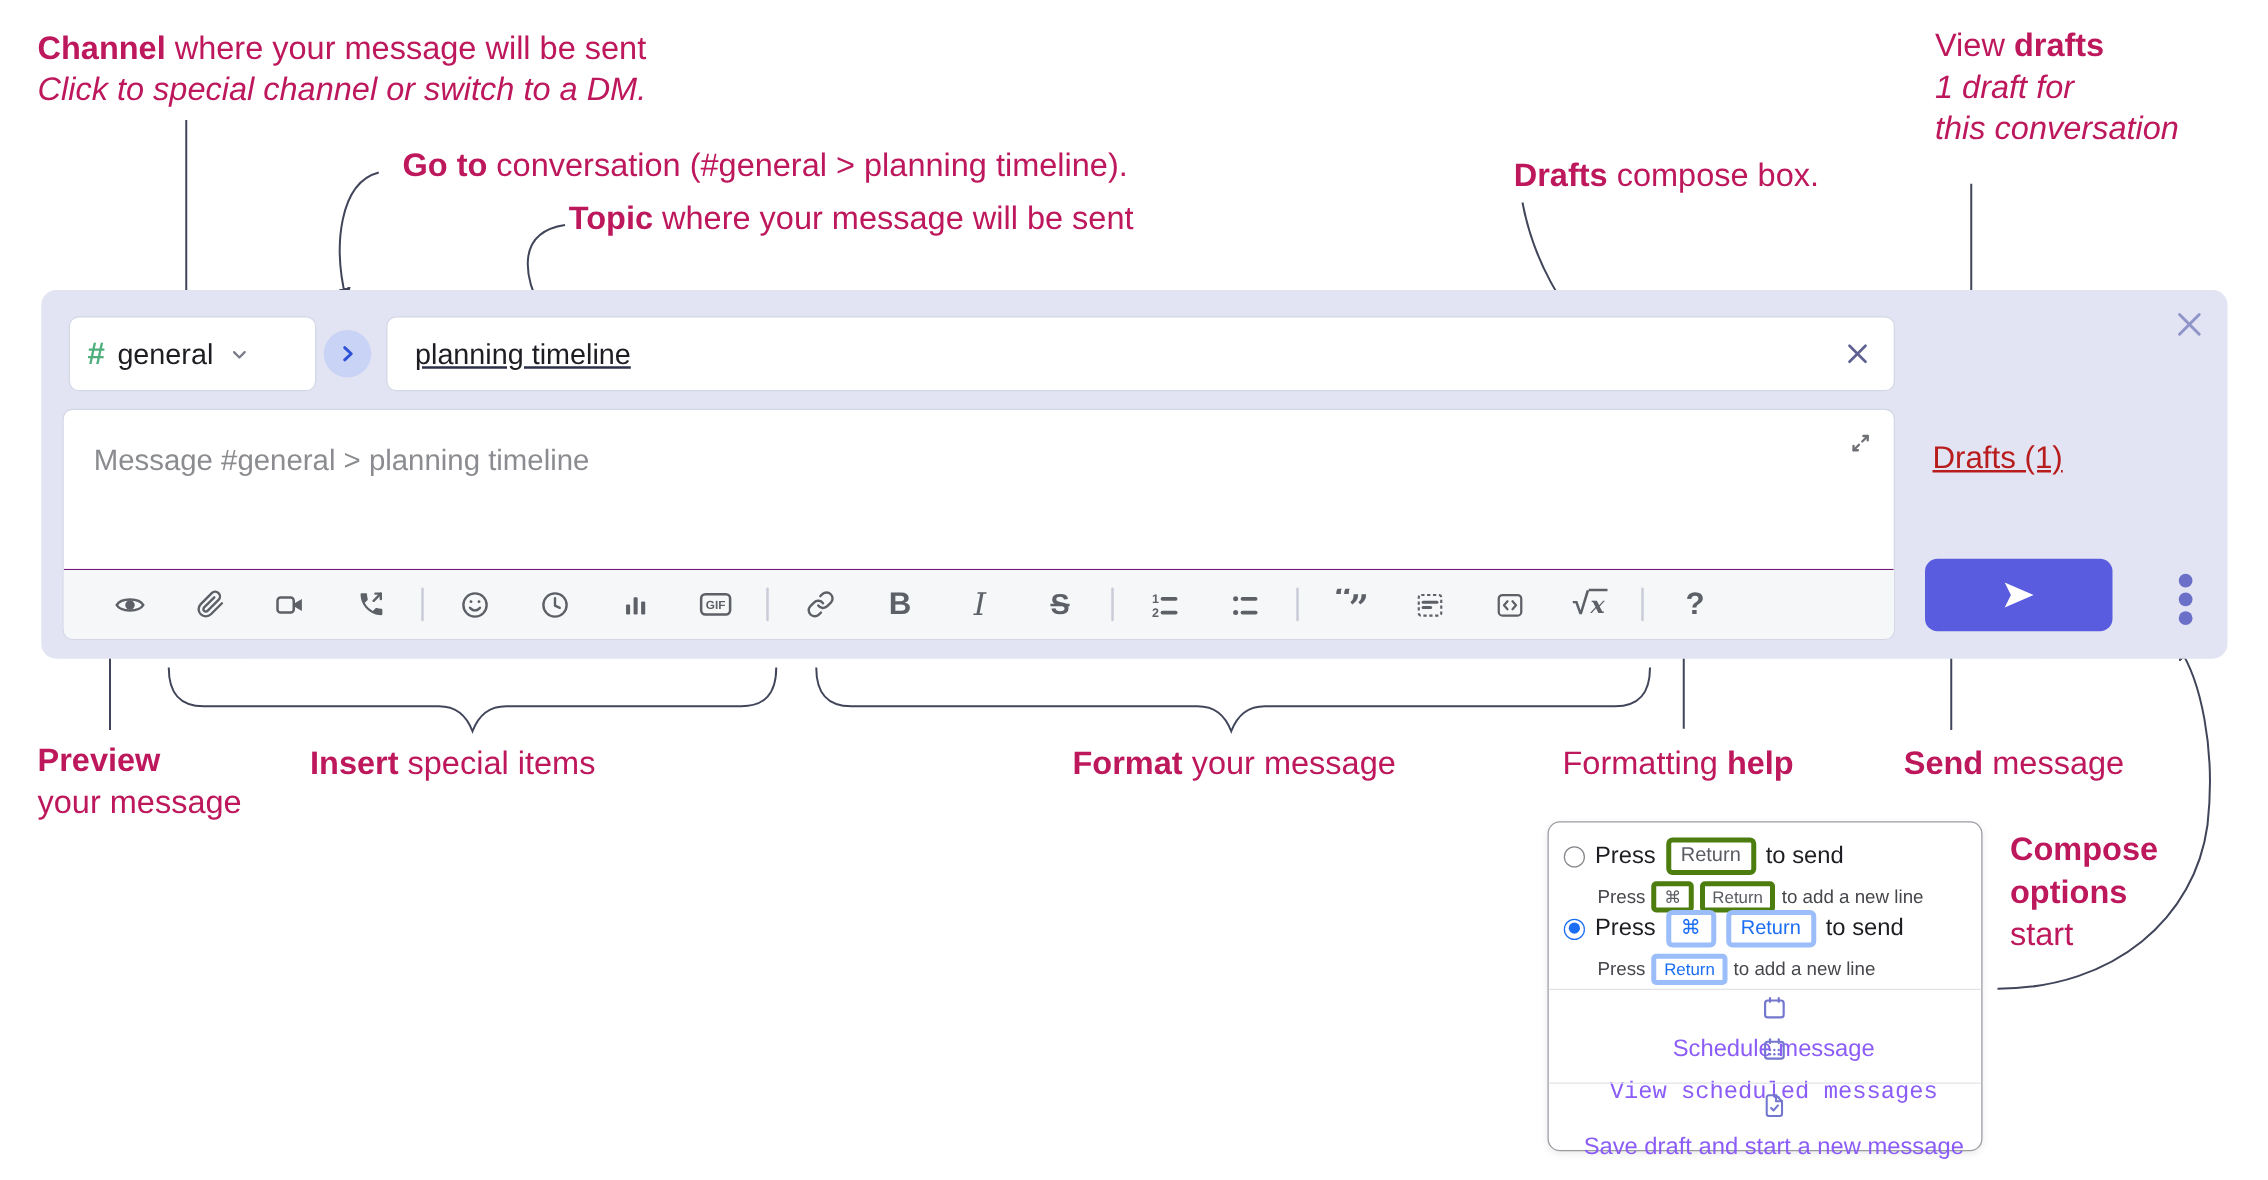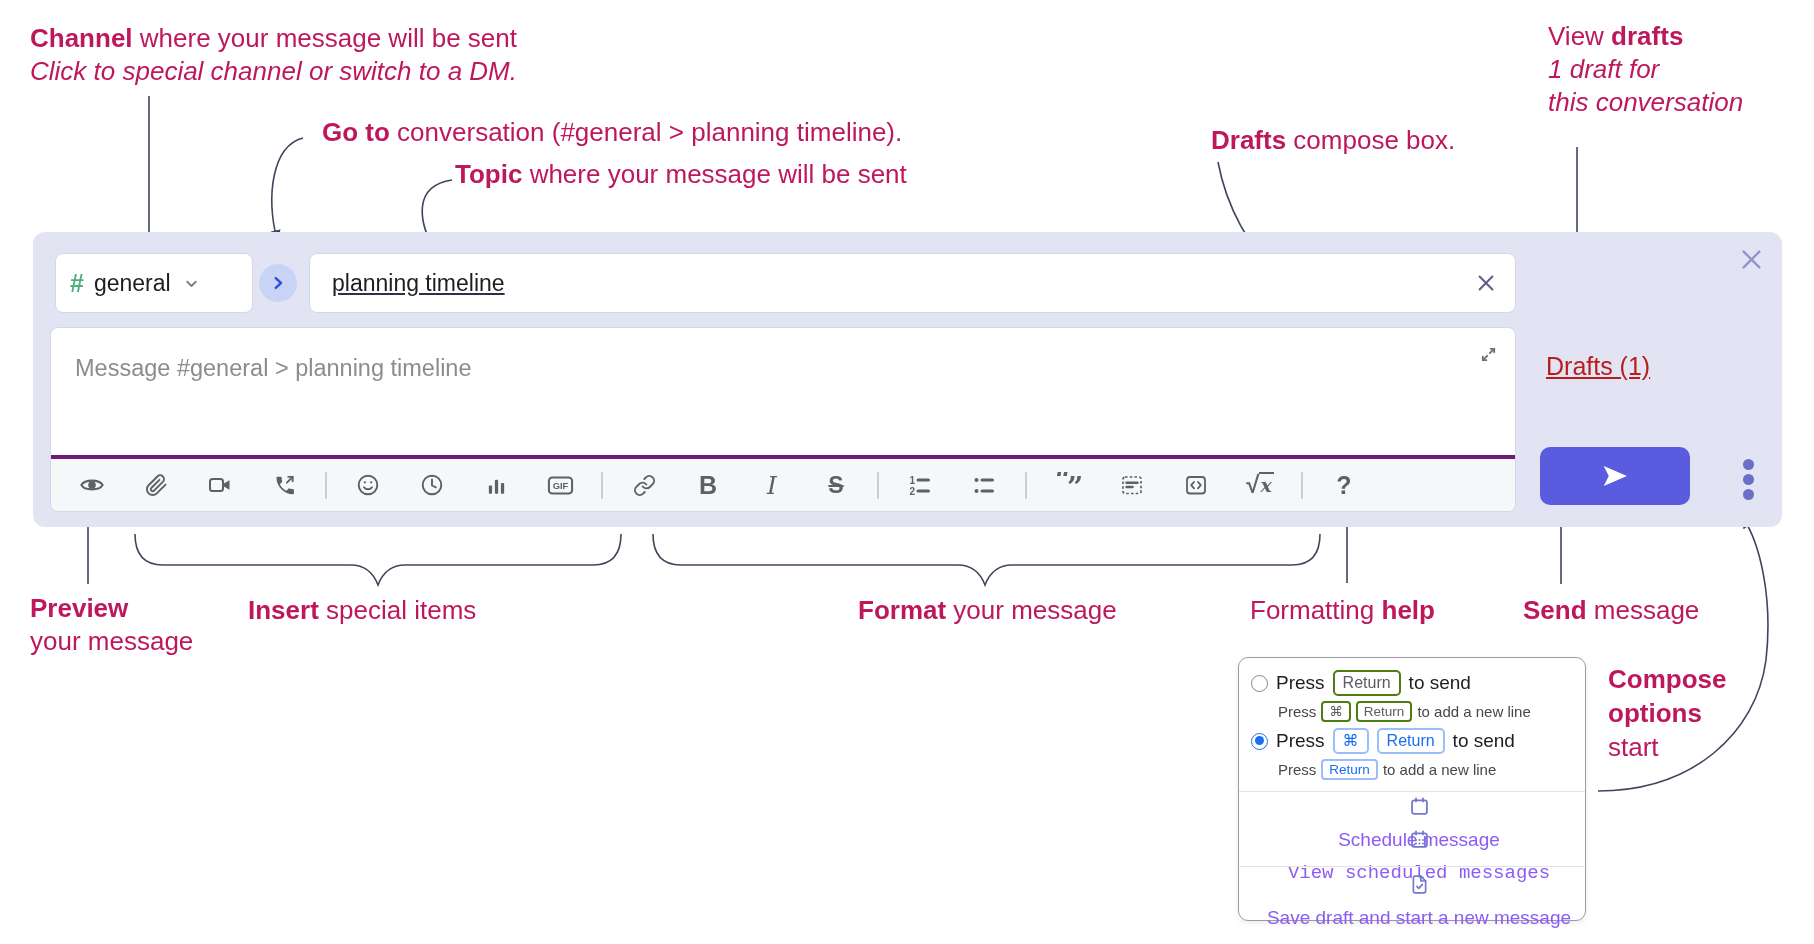--- a/index.html
+++ b/index.html
@@ -35,22 +35,22 @@
     background:#c9d3f6;display:flex;align-items:center;justify-content:center;color:#2d52d8;cursor:pointer;}
   .topic-box{left:276px;top:21px;width:1207px;height:60px;display:flex;align-items:center;padding:0 18px 0 22px;text-decoration:underline;}
   .topic-text{font-size:23px;color:#1d1d22;flex:1;}
   .iconbtn{background:none;border:none;padding:0;display:flex;align-items:center;justify-content:center;cursor:pointer;}
   .clear-x{color:#5f6190;}
   .close-x{position:absolute;left:1705px;top:14px;color:#8f94c9;}
   .msg-box{left:17px;top:95px;width:1466px;height:185px;padding:0;}
   .msg-placeholder{position:absolute;left:24px;top:27px;font-size:23.5px;color:#8b8c90;}
   .expand-btn{position:absolute;right:16px;top:16px;color:#6e7076;}
   .toolbar{position:absolute;left:0;bottom:0;width:100%;height:56px;background:#f6f7f9;
-    border-top:4px solid #701a75;border-radius:0 0 8px 8px;display:flex;align-items:center;
-    padding:0 18px;box-sizing:border-box;gap:18px;}
+    border-top:1px solid #701a75;border-radius:0 0 8px 8px;display:flex;align-items:center;
+    padding:0 30px;box-sizing:border-box;gap:18px;}
   .tb{width:46px;height:38px;background:none;border:none;border-radius:6px;display:flex;
     align-items:center;justify-content:center;color:#5d6066;cursor:pointer;flex:none;padding:0;}
   .tbdiv{width:2px;height:27px;background:#c9ccd6;border-radius:1px;flex:none;}
   .glyph-b{font-size:25px;font-weight:700;}
   .glyph-i{font-size:25px;font-style:italic;font-family:"DejaVu Serif",serif;}
   .glyph-s{font-size:23px;font-weight:600;text-decoration:line-through;}
   .sqrt{font-size:24px;font-weight:600;display:flex;align-items:flex-start;}
   .sqrt .ovl{font-style:italic;font-family:"DejaVu Serif",serif;font-size:19px;border-top:2.2px solid #5d6066;
     padding:0 2px 0 1px;margin-top:1px;}
   .glyph-help{font-size:25px;font-weight:600;}
@@ -62,21 +62,21 @@
   .kebab i{width:11px;height:11px;border-radius:50%;background:#6c6fc7;display:block;}
   
   .popup{position:absolute;left:1238px;top:657px;width:348px;height:264px;background:#fff;
     border:1.5px solid #9a9ba1;border-radius:10px;box-sizing:border-box;box-shadow:0 2px 6px rgba(0,0,0,.08);}
   .opt{position:absolute;left:12px;right:8px;cursor:pointer;}
   .opt-main{display:flex;align-items:center;gap:8px;font-size:19px;color:#1d1d22;}
   .opt-sub{display:flex;align-items:center;gap:5px;font-size:15px;color:#46474c;margin:5px 0 0 27px;}
   .radio{width:17px;height:17px;border-radius:50%;border:1.7px solid #85878d;box-sizing:border-box;flex:none;}
   .radio.sel{border-color:#1b6ef3;position:relative;}
   .radio.sel::after{content:"";position:absolute;left:2.5px;top:2.5px;width:9px;height:9px;border-radius:50%;background:#1b6ef3;}
-  .key{display:inline-block;border:2px solid #4d7c0f;border-radius:5px;background:#fff;color:#5a5c63;
+  .key{display:inline-block;border:4px solid #4d7c0f;border-radius:5px;background:#fff;color:#5a5c63;
     font-size:16px;padding:1px 8px;line-height:20px;}
   .key.sm{font-size:13.5px;padding:0 6px;border-radius:4px;line-height:17px;}
   .key.blue{border-color:#9bbdf9;color:#1b6ef3;}
   .pdiv{position:absolute;left:0;width:100%;height:1px;background:#e2e3e7;}
   .pitem{position:absolute;left:0;width:100%;height:33px;display:flex;align-items:center;gap:12px;
     padding:0 0 0 14px;box-sizing:border-box;font-size:19px;color:#8b5cf6;cursor:pointer;flex-direction:column;}
   .pitem .micon{color:#7477ce;display:flex;flex:none;}
 </style>
 </head>
 <body>

